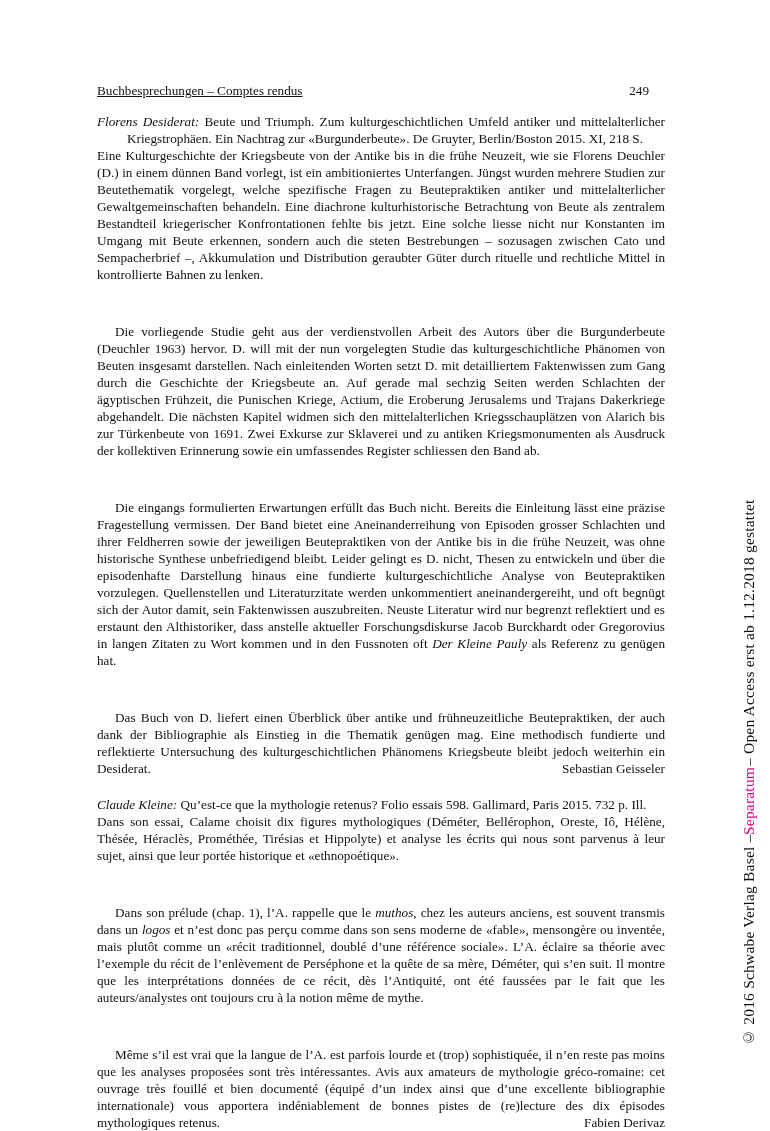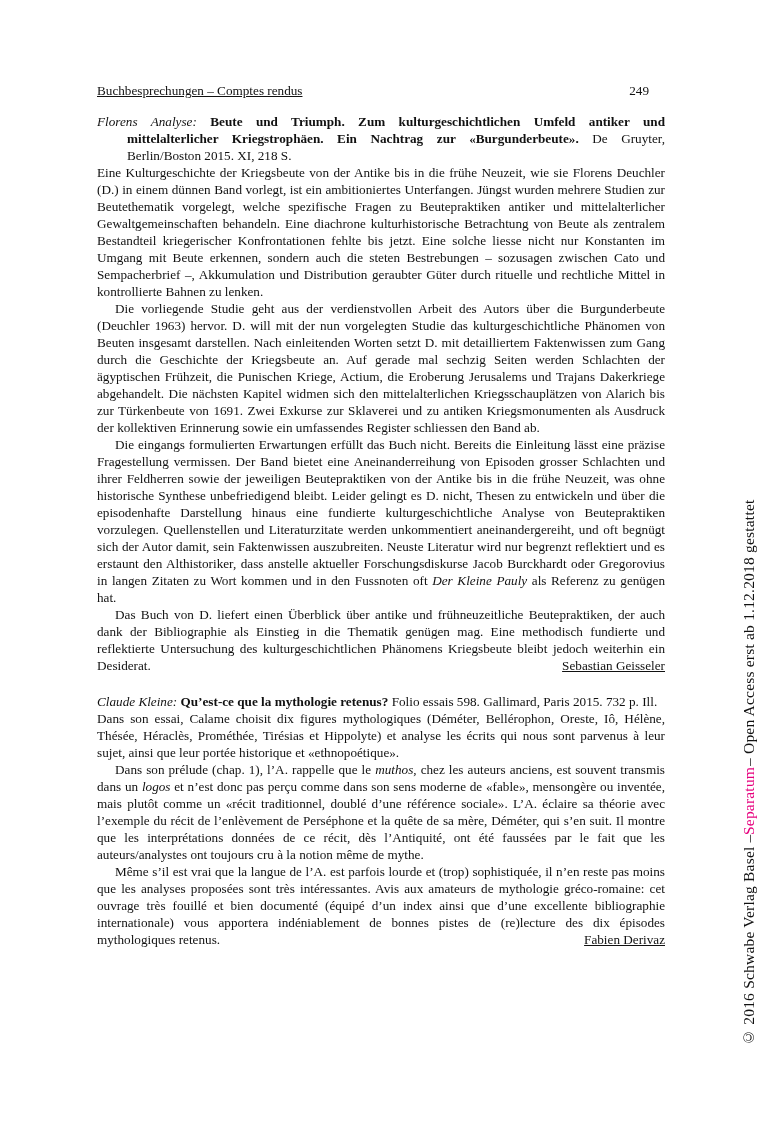--- a/index.html
+++ b/index.html
@@ -35,24 +35,24 @@
   #reviews { margin-top: 14px; }
   .review + .review { margin-top: 19px; }
   .review-heading {
     text-align: justify;
     padding-left: 30px;
     text-indent: -30px;
   }
   .body-para {
     text-align: justify;
   }
-  .body-para.indent { text-indent: 18px; }
+  .body-para.indent { text-indent: 18px; margin-top: 40px; }
   .italic { font-style: italic; }
-  .bold { font-weight: bold; }
-  .reviewer { float: right; text-indent: 0; text-decoration: underline; }
+  .bold { font-weight: normal; }
+  .reviewer { float: right; text-indent: 0; }
   .sidebar-vertical {
     position: absolute;
     top: 437px;
     right: 12px;
     height: 672px;
     display: flex;
     align-items: center;
     justify-content: center;
     writing-mode: vertical-rl;
     transform: rotate(180deg);
@@ -67,21 +67,21 @@
 <body>
 
 <div class="page">
   <div class="content">
     <div class="header">
       <span class="header-title">Buchbesprechungen – Comptes rendus</span>
       <span class="page-number">249</span>
     </div>
     <div id="reviews">
         <section class="review">
-          <div class="review-heading"><span class="italic">Florens Analyse:</span><span class="bold"> Beute und Triumph. Zum kulturgeschichtlichen Umfeld antiker und mittelalterlicher Kriegstrophäen. Ein Nachtrag zur «Burgunderbeute».</span><span> De Gruyter, Berlin/Boston 2015. XI, 218 S.</span></div>
+          <div class="review-heading"><span class="italic">Florens Desiderat:</span><span class="bold"> Beute und Triumph. Zum kulturgeschichtlichen Umfeld antiker und mittelalterlicher Kriegstrophäen. Ein Nachtrag zur «Burgunderbeute».</span><span> De Gruyter, Berlin/Boston 2015. XI, 218 S.</span></div>
           <p class="body-para"><span>Eine Kulturgeschichte der Kriegsbeute von der Antike bis in die frühe Neuzeit, wie sie Florens Deuchler (D.) in einem dünnen Band vorlegt, ist ein ambitioniertes Unterfangen. Jüngst wurden mehrere Studien zur Beutethematik vorgelegt, welche spezifische Fragen zu Beutepraktiken antiker und mittelalterlicher Gewaltgemeinschaften behandeln. Eine diachrone kulturhistorische Betrachtung von Beute als zentralem Bestandteil kriegerischer Konfrontationen fehlte bis jetzt. Eine solche liesse nicht nur Konstanten im Umgang mit Beute erkennen, sondern auch die steten Bestrebungen – sozusagen zwischen Cato und Sempacherbrief –, Akkumulation und Distribution geraubter Güter durch rituelle und rechtliche Mittel in kontrollierte Bahnen zu lenken.</span></p>
           <p class="body-para indent"><span>Die vorliegende Studie geht aus der verdienstvollen Arbeit des Autors über die Burgunderbeute (Deuchler 1963) hervor. D. will mit der nun vorgelegten Studie das kulturgeschichtliche Phänomen von Beuten insgesamt darstellen. Nach einleitenden Worten setzt D. mit detailliertem Faktenwissen zum Gang durch die Geschichte der Kriegsbeute an. Auf gerade mal sechzig Seiten werden Schlachten der ägyptischen Frühzeit, die Punischen Kriege, Actium, die Eroberung Jerusalems und Trajans Dakerkriege abgehandelt. Die nächsten Kapitel widmen sich den mittelalterlichen Kriegsschauplätzen von Alarich bis zur Türkenbeute von 1691. Zwei Exkurse zur Sklaverei und zu antiken Kriegsmonumenten als Ausdruck der kollektiven Erinnerung sowie ein umfassendes Register schliessen den Band ab.</span></p>
           <p class="body-para indent"><span>Die eingangs formulierten Erwartungen erfüllt das Buch nicht. Bereits die Einleitung lässt eine präzise Fragestellung vermissen. Der Band bietet eine Aneinanderreihung von Episoden grosser Schlachten und ihrer Feldherren sowie der jeweiligen Beutepraktiken von der Antike bis in die frühe Neuzeit, was ohne historische Synthese unbefriedigend bleibt. Leider gelingt es D. nicht, Thesen zu entwickeln und über die episodenhafte Darstellung hinaus eine fundierte kulturgeschichtliche Analyse von Beutepraktiken vorzulegen. Quellenstellen und Literaturzitate werden unkommentiert aneinandergereiht, und oft begnügt sich der Autor damit, sein Faktenwissen auszubreiten. Neuste Literatur wird nur begrenzt reflektiert und es erstaunt den Althistoriker, dass anstelle aktueller Forschungsdiskurse Jacob Burckhardt oder Gregorovius in langen Zitaten zu Wort kommen und in den Fussnoten oft </span><span class="italic">Der Kleine Pauly</span><span> als Referenz zu genügen hat.</span></p>
           <p class="body-para indent"><span>Das Buch von D. liefert einen Überblick über antike und frühneuzeitliche Beutepraktiken, der auch dank der Bibliographie als Einstieg in die Thematik genügen mag. Eine methodisch fundierte und reflektierte Untersuchung des kulturgeschichtlichen Phänomens Kriegsbeute bleibt jedoch weiterhin ein Desiderat.</span><span class="reviewer">Sebastian Geisseler</span></p>
         </section>
         <section class="review">
           <div class="review-heading"><span class="italic">Claude Kleine:</span><span class="bold"> Qu’est-ce que la mythologie retenus?</span><span> Folio essais 598. Gallimard, Paris 2015. 732 p. Ill.</span></div>
           <p class="body-para"><span>Dans son essai, Calame choisit dix figures mythologiques (Déméter, Bellérophon, Oreste, Iô, Hélène, Thésée, Héraclès, Prométhée, Tirésias et Hippolyte) et analyse les écrits qui nous sont parvenus à leur sujet, ainsi que leur portée historique et «ethnopoétique».</span></p>
           <p class="body-para indent"><span>Dans son prélude (chap. 1), l’A. rappelle que le </span><span class="italic">muthos</span><span>, chez les auteurs anciens, est souvent transmis dans un </span><span class="italic">logos</span><span> et n’est donc pas perçu comme dans son sens moderne de «fable», mensongère ou inventée, mais plutôt comme un «récit traditionnel, doublé d’une référence sociale». L’A. éclaire sa théorie avec l’exemple du récit de l’enlèvement de Perséphone et la quête de sa mère, Déméter, qui s’en suit. Il montre que les interprétations données de ce récit, dès l’Antiquité, ont été faussées par le fait que les auteurs/analystes ont toujours cru à la notion même de mythe.</span></p>
           <p class="body-para indent"><span>Même s’il est vrai que la langue de l’A. est parfois lourde et (trop) sophistiquée, il n’en reste pas moins que les analyses proposées sont très intéressantes. Avis aux amateurs de mythologie gréco-romaine: cet ouvrage très fouillé et bien documenté (équipé d’un index ainsi que d’une excellente bibliographie internationale) vous apportera indéniablement de bonnes pistes de (re)lecture des dix épisodes mythologiques retenus.</span><span class="reviewer">Fabien Derivaz</span></p>

